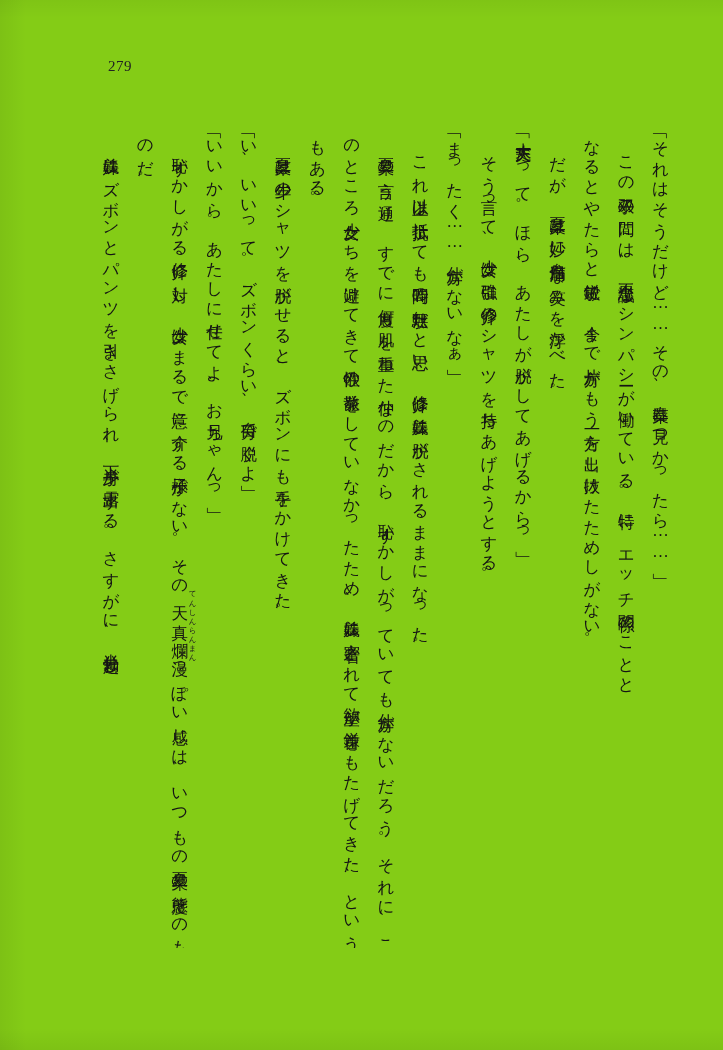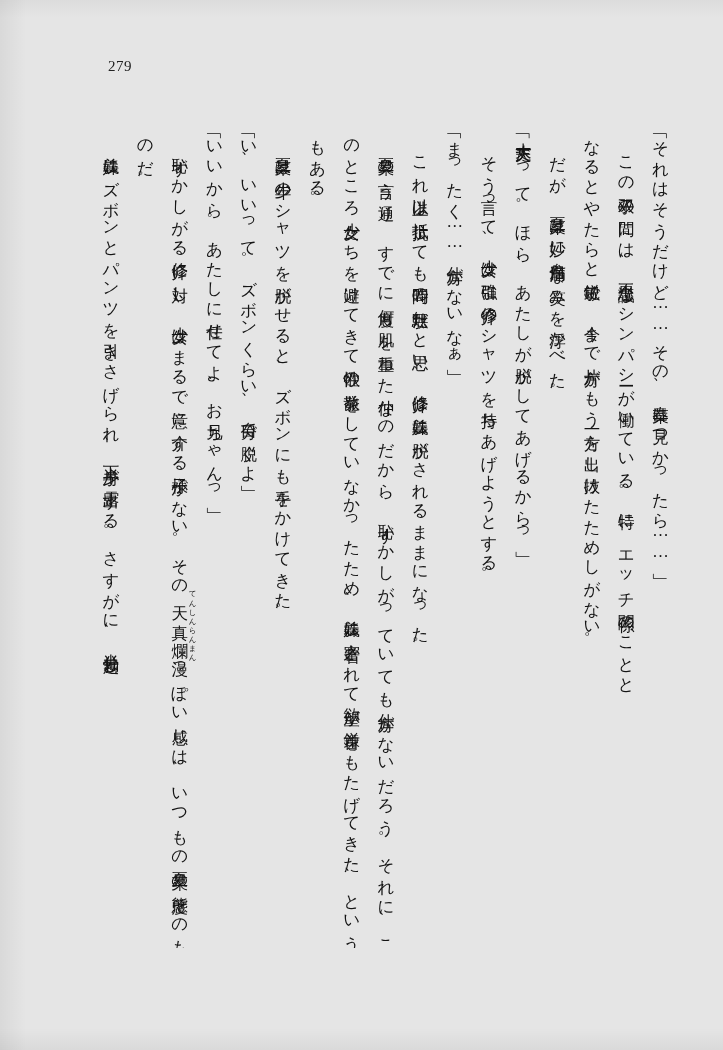--- a/index.html
+++ b/index.html
@@ -11,21 +11,21 @@
     width: 723px;
     height: 1050px;
     font-family: "Liberation Serif", "DejaVu Serif", serif;
     color: #1a1a1a;
     overflow: hidden;
   }
   #page {
     position: relative;
     width: 723px;
     height: 1050px;
-    background: #e5e5e5;
+    background: #84cc16;
     box-sizing: border-box;
   }
   
   #page-number {
     position: absolute;
     left: 108px;
     top: 58px;
     font-size: 15px;
     letter-spacing: 0.5px;
     color: #222;

